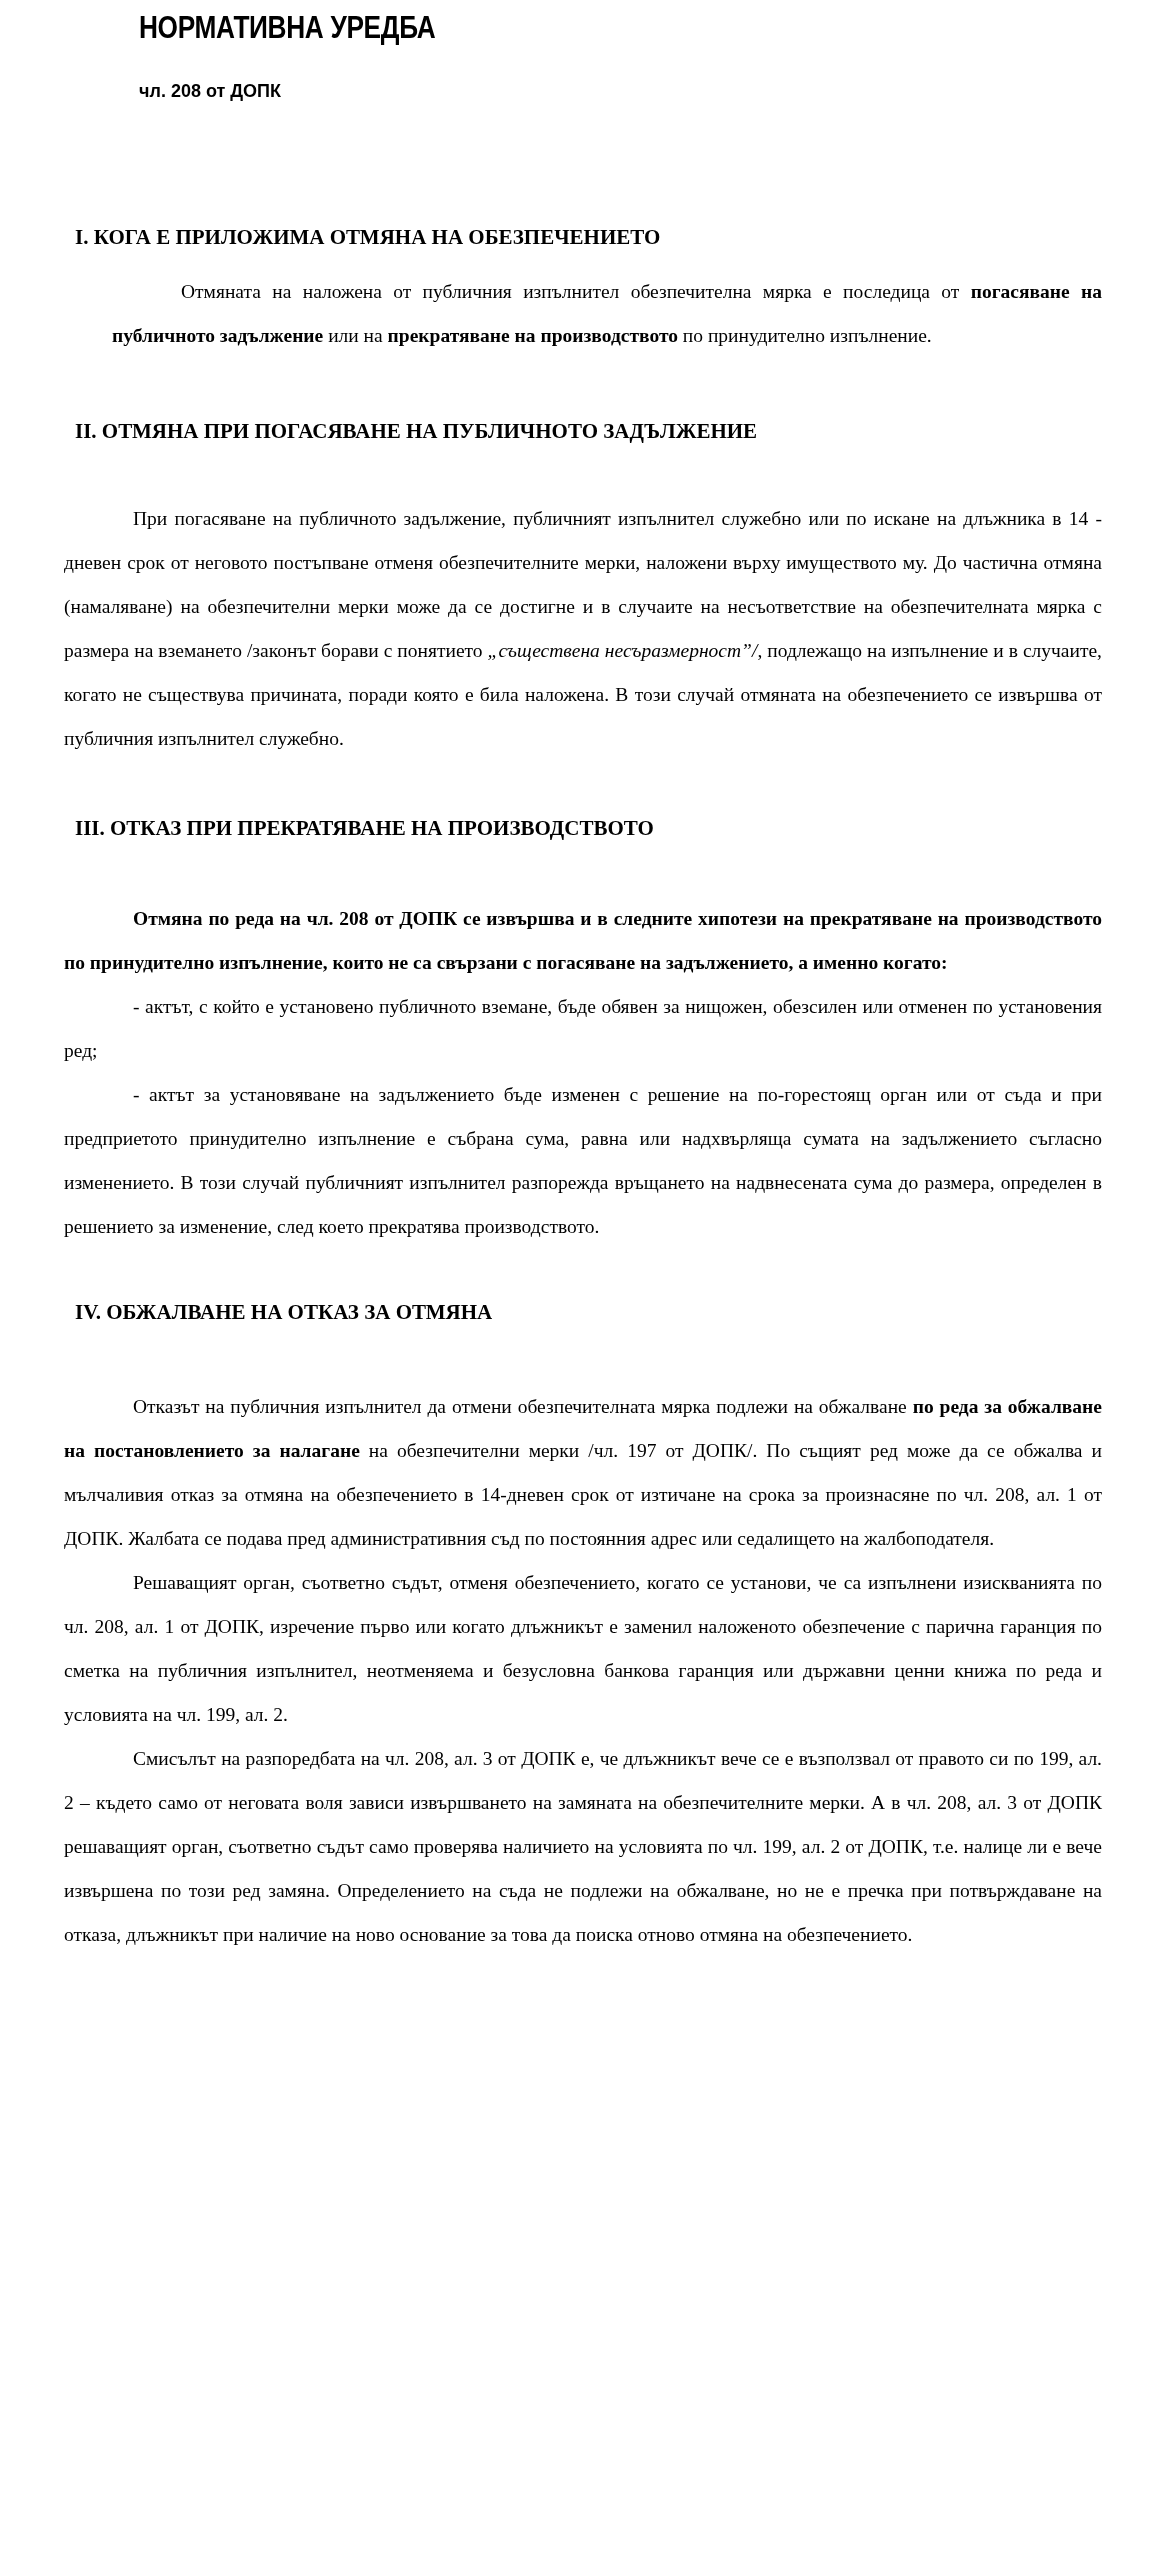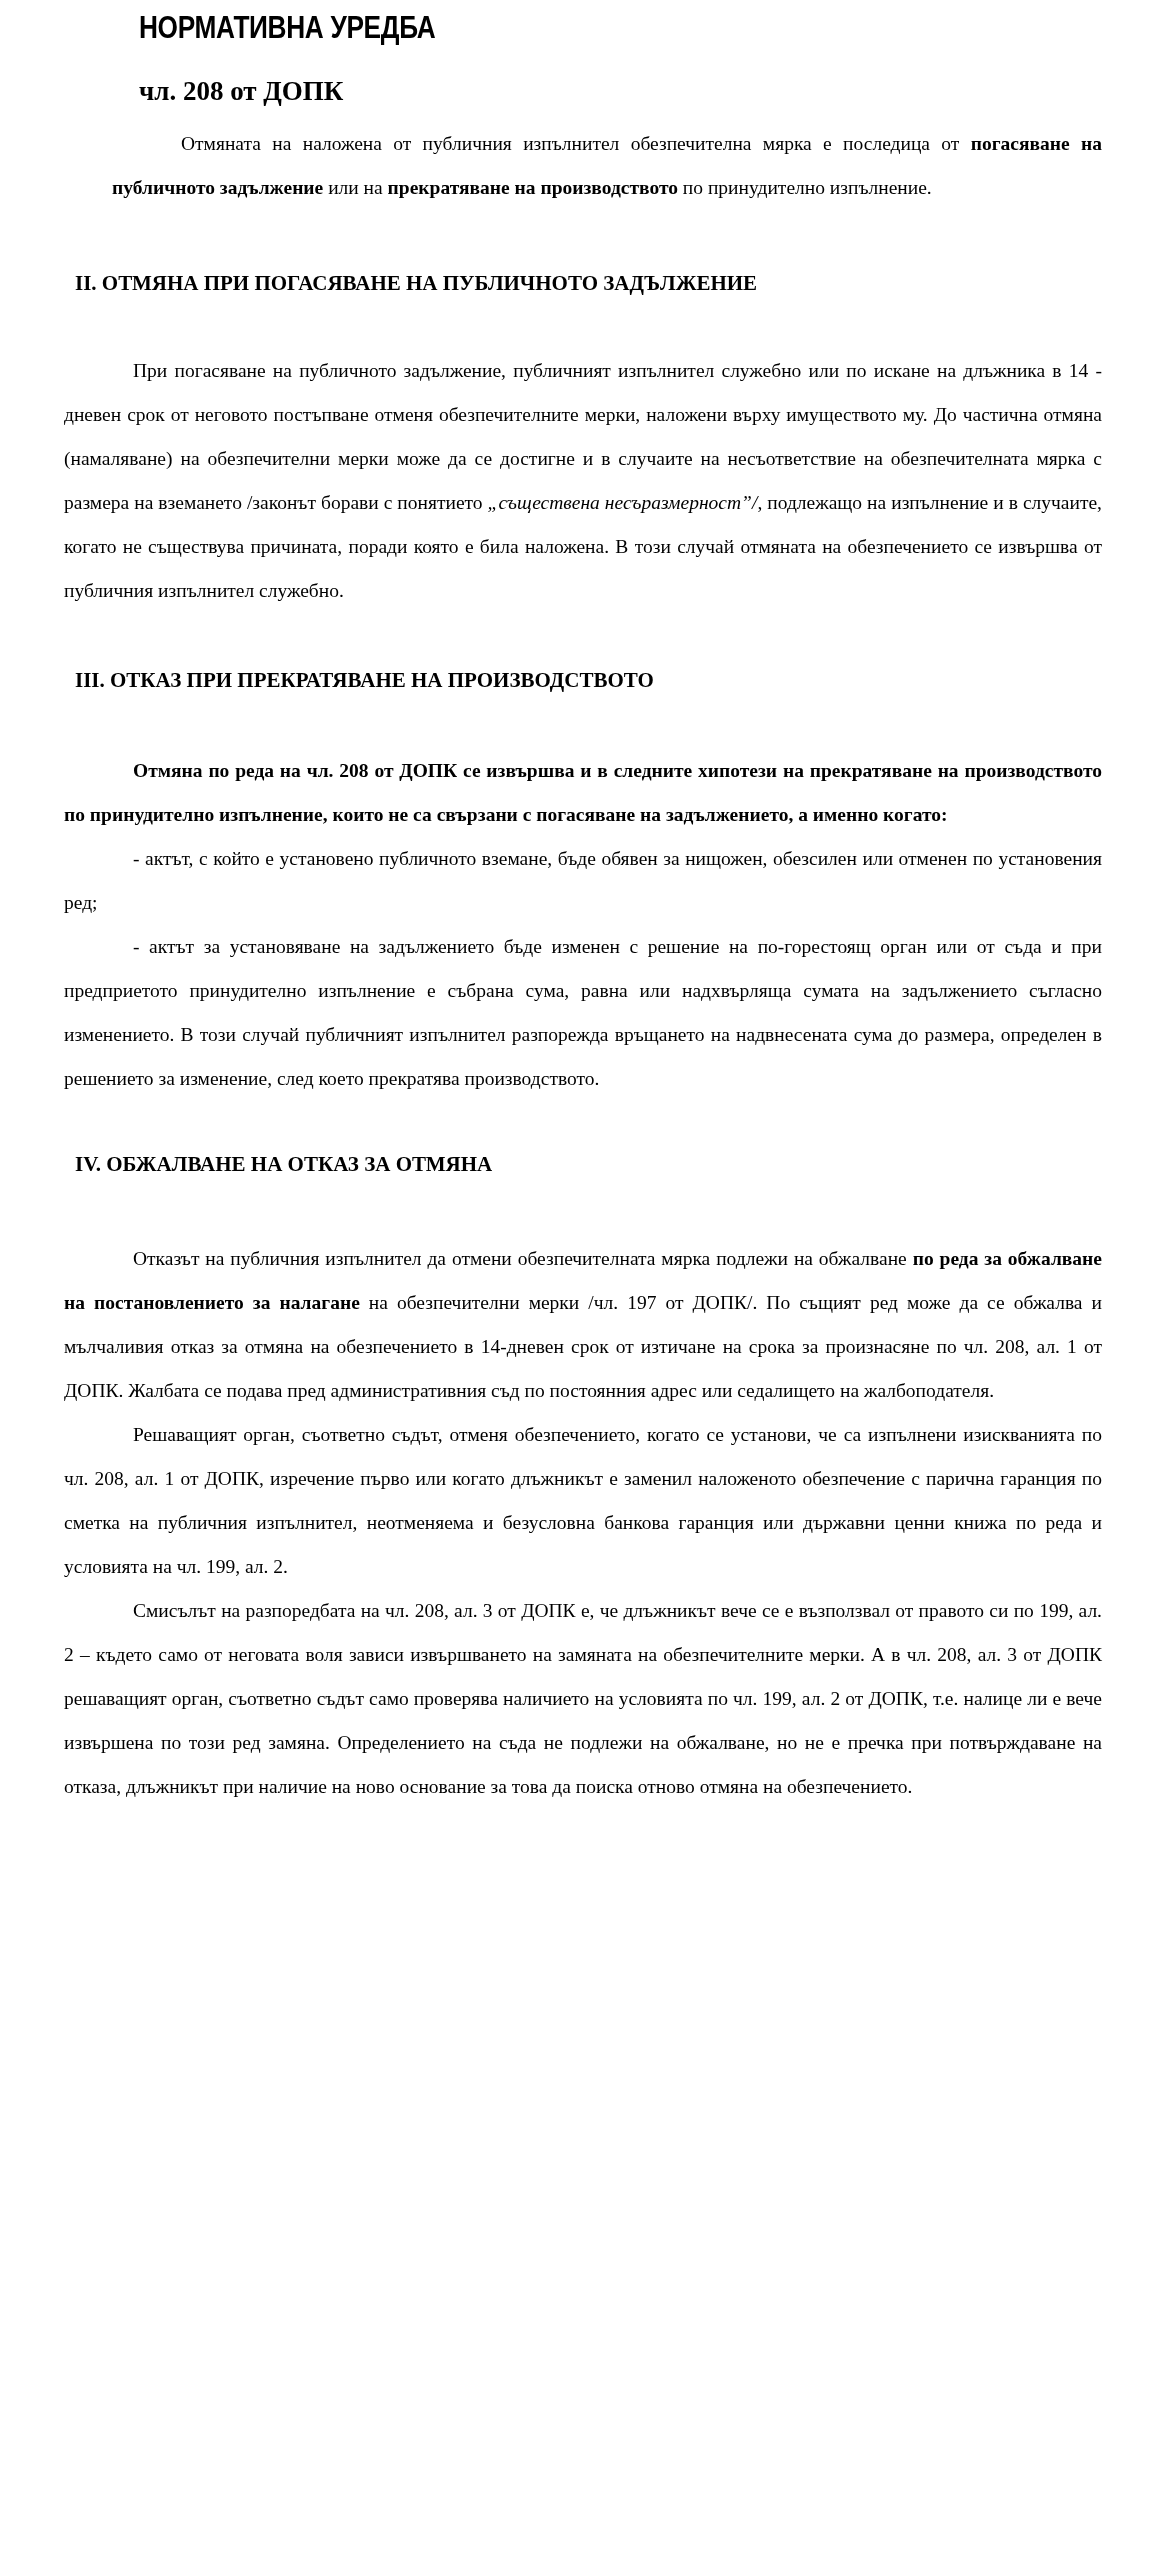--- a/index.html
+++ b/index.html
@@ -26,23 +26,23 @@
     display: inline-block;
     font-family: "Liberation Sans", sans-serif;
     font-weight: 700;
     font-size: 32px;
     letter-spacing: -0.4px;
     transform: scaleX(0.82);
     transform-origin: 0 50%;
   }
   .doc-subtitle {
     margin: 23.4px 0 0 75px;
-    font-family: Liberation Serif, serif;
+    font-family: Liberation Sans, sans-serif;
     font-weight: 700;
-    font-size: 27px;
+    font-size: 18px;
     line-height: 39px;
   }
   .sec-heading {
     font-family: "Liberation Serif", serif;
     font-weight: 700;
     font-size: 21px;
     line-height: 44px;
     margin-left: 11px;
     white-space: nowrap;
   }
@@ -70,20 +70,21 @@
 </head>
 <body>
 
 <div class="page">
 
   <h1 class="doc-title"><span class="condensed">НОРМАТИВНА УРЕДБА</span></h1>
 
   <h2 class="doc-subtitle">чл. 208 от ДОПК</h2>
 
   <section>
+    <h3 class="sec-heading h1-sec">I. КОГА Е ПРИЛОЖИМА ОТМЯНА НА ОБЕЗПЕЧЕНИЕТО</h3>
     <p class="para p-sec1"><span>Отмяната на наложена от публичния изпълнител обезпечителна мярка е последица от </span><strong>погасяване на публичното задължение</strong><span> или на </span><strong>прекратяване на производството</strong><span> по принудително изпълнение.</span></p>
   </section>
 
   <section>
     <h3 class="sec-heading h2-sec">II. ОТМЯНА ПРИ ПОГАСЯВАНЕ НА ПУБЛИЧНОТО ЗАДЪЛЖЕНИЕ</h3>
     <p class="para p-sec2"><span>При погасяване на публичното задължение, публичният изпълнител служебно или по искане на длъжника в 14 - дневен срок от неговото постъпване отменя обезпечителните мерки, наложени върху имуществото му. До частична отмяна (намаляване) на обезпечителни мерки може да се достигне и в случаите на несъответствие на обезпечителната мярка с размера на вземането /законът борави с понятието </span><span class="it">„съществена несъразмерност”/</span><span>, подлежащо на изпълнение и в случаите, когато не съществува причината, поради която е била наложена. В този случай отмяната на обезпечението се извършва от публичния изпълнител служебно.</span></p>
   </section>
 
   <section>
     <h3 class="sec-heading h3-sec">III. ОТКАЗ ПРИ ПРЕКРАТЯВАНЕ НА ПРОИЗВОДСТВОТО</h3>

